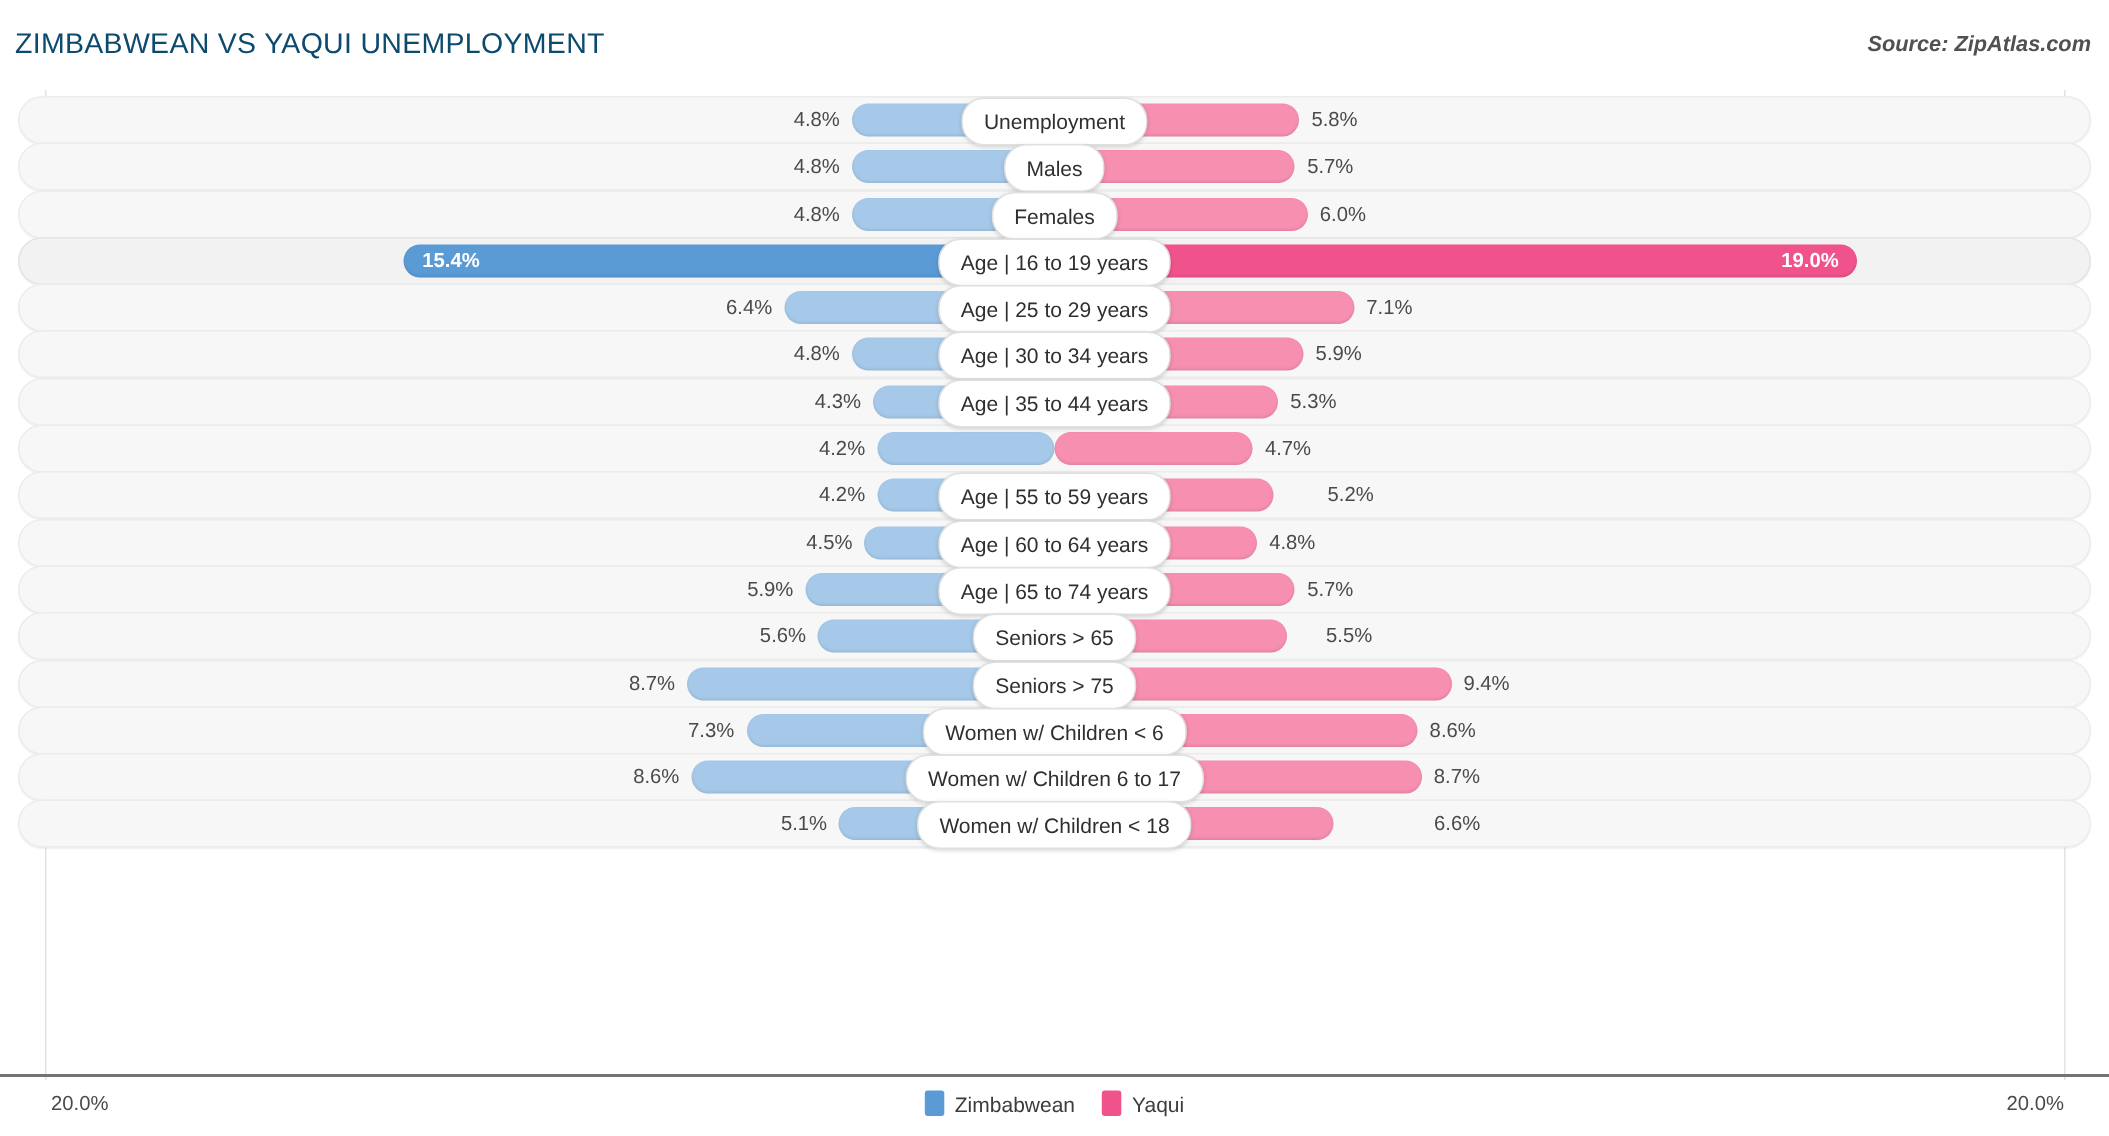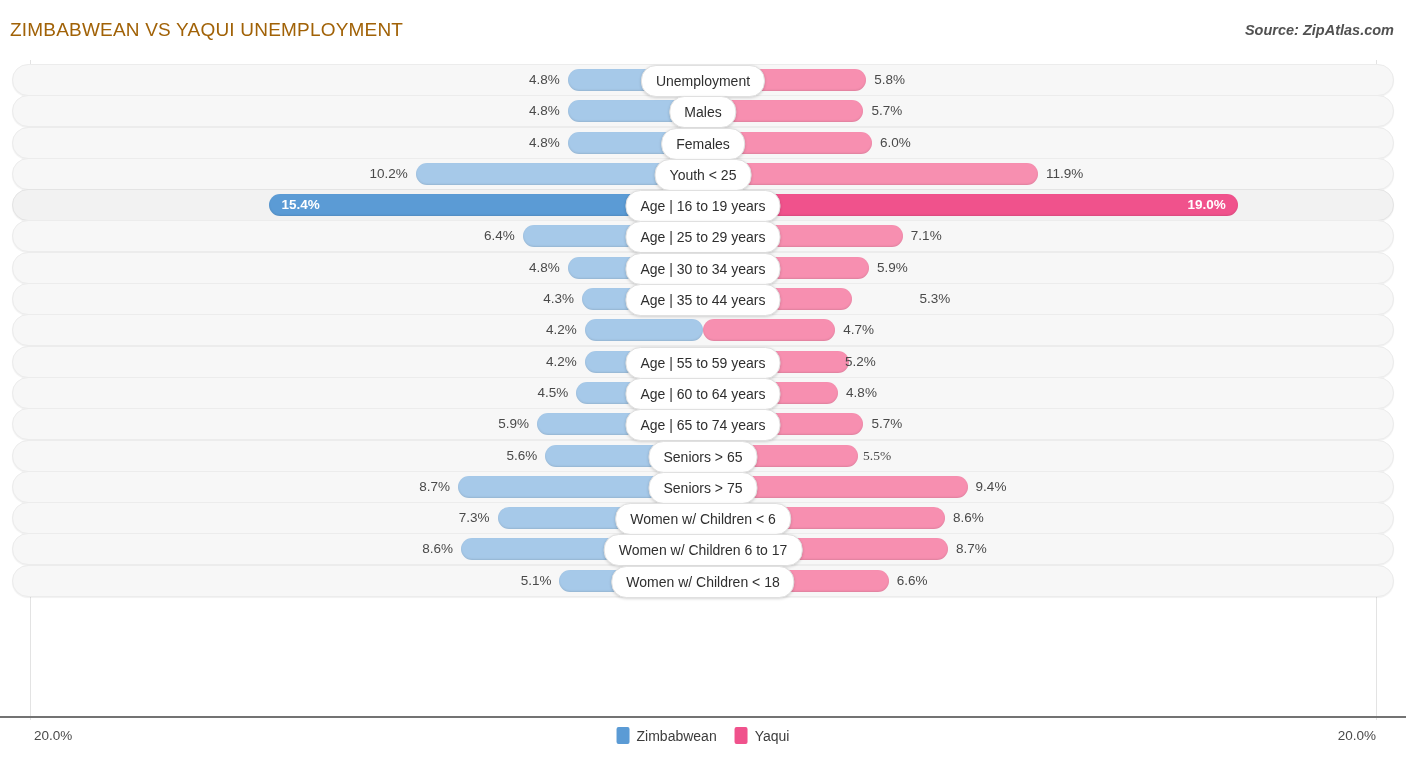--- a/index.html
+++ b/index.html
@@ -24,21 +24,21 @@
     width: 1406px;
     height: 60px;
   }
   .chart-title {
     position: absolute;
     left: 10px;
     top: 19px;
     font-size: 19px;
     font-weight: 400;
     letter-spacing: 0.2px;
-    color: #a16207;
+    color: #0c4a6e;
     white-space: nowrap;
   }
   .source-note {
     position: absolute;
     right: 12px;
     top: 22px;
     font-size: 14.5px;
     font-style: italic;
     font-weight: bold;
     color: #515151;
@@ -224,28 +224,20 @@
         <div class="pill">Males</div>
       </div>
       <div class="row">
         <div class="track"></div>
         <div class="bar left" style="left: 567.88px; width: 135.12px;"></div>
         <div class="bar right" style="left: 703px; width: 168.9px;"></div>
         <div class="val left" style="left: 469.88px; width: 90px;">4.8%</div>
         <div class="val right" style="left: 879.9px; width: 90px;">6.0%</div>
         <div class="pill">Females</div>
       </div>
-      <div class="row">
-        <div class="track"></div>
-        <div class="bar left" style="left: 415.87px; width: 287.13px;"></div>
-        <div class="bar right" style="left: 703px; width: 334.985px;"></div>
-        <div class="val left" style="left: 317.87px; width: 90px;">10.2%</div>
-        <div class="val right" style="left: 1045.98px; width: 90px;">11.9%</div>
-        <div class="pill">Youth &lt; 25</div>
-      </div>
       <div class="row highlight">
         <div class="track"></div>
         <div class="bar left" style="left: 269.49px; width: 433.51px;"></div>
         <div class="bar right" style="left: 703px; width: 534.85px;"></div>
         <div class="val left" style="left: 281.49px; width: 90px; text-align: left; z-index: 6;">15.4%</div>
         <div class="val right" style="left: 1135.85px; width: 90px; text-align: right; z-index: 6;">19.0%</div>
         <div class="pill">Age | 16 to 19 years</div>
       </div>
       <div class="row">
         <div class="track"></div>
@@ -261,36 +253,36 @@
         <div class="bar right" style="left: 703px; width: 166.085px;"></div>
         <div class="val left" style="left: 469.88px; width: 90px;">4.8%</div>
         <div class="val right" style="left: 877.085px; width: 90px;">5.9%</div>
         <div class="pill">Age | 30 to 34 years</div>
       </div>
       <div class="row">
         <div class="track"></div>
         <div class="bar left" style="left: 581.955px; width: 121.045px;"></div>
         <div class="bar right" style="left: 703px; width: 149.195px;"></div>
         <div class="val left" style="left: 483.955px; width: 90px;">4.3%</div>
-        <div class="val right" style="left: 860.195px; width: 90px; text-align: right;">5.3%</div>
+        <div class="val right" style="left: 860.195px; width: 90px;">5.3%</div>
         <div class="pill">Age | 35 to 44 years</div>
       </div>
       <div class="row">
         <div class="track"></div>
         <div class="bar left" style="left: 584.77px; width: 118.23px;"></div>
         <div class="bar right" style="left: 703px; width: 132.305px;"></div>
         <div class="val left" style="left: 486.77px; width: 90px;">4.2%</div>
         <div class="val right" style="left: 843.305px; width: 90px;">4.7%</div>
       </div>
       <div class="row">
         <div class="track"></div>
         <div class="bar left" style="left: 584.77px; width: 118.23px;"></div>
         <div class="bar right" style="left: 703px; width: 146.38px;"></div>
         <div class="val left" style="left: 486.77px; width: 90px;">4.2%</div>
-        <div class="val right" style="left: 845px; width: 90px;">5.2%</div>
+        <div class="val right" style="left: 885px; width: 90px;">5.2%</div>
         <div class="pill">Age | 55 to 59 years</div>
       </div>
       <div class="row">
         <div class="track"></div>
         <div class="bar left" style="left: 576.325px; width: 126.675px;"></div>
         <div class="bar right" style="left: 703px; width: 135.12px;"></div>
         <div class="val left" style="left: 478.325px; width: 90px;">4.5%</div>
         <div class="val right" style="left: 846.12px; width: 90px;">4.8%</div>
         <div class="pill">Age | 60 to 64 years</div>
       </div>
@@ -300,21 +292,21 @@
         <div class="bar right" style="left: 703px; width: 160.455px;"></div>
         <div class="val left" style="left: 438.915px; width: 90px;">5.9%</div>
         <div class="val right" style="left: 871.455px; width: 90px;">5.7%</div>
         <div class="pill">Age | 65 to 74 years</div>
       </div>
       <div class="row">
         <div class="track"></div>
         <div class="bar left" style="left: 545.36px; width: 157.64px;"></div>
         <div class="bar right" style="left: 703px; width: 154.825px;"></div>
         <div class="val left" style="left: 447.36px; width: 90px;">5.6%</div>
-        <div class="val right" style="left: 863px; width: 90px; font-family: Liberation Serif, serif;">5.5%</div>
+        <div class="val right" style="left: 884px; width: 90px;">5.5%</div>
         <div class="pill">Seniors &gt; 65</div>
       </div>
       <div class="row">
         <div class="track"></div>
         <div class="bar left" style="left: 458.095px; width: 244.905px;"></div>
         <div class="bar right" style="left: 703px; width: 264.61px;"></div>
         <div class="val left" style="left: 360.095px; width: 90px;">8.7%</div>
         <div class="val right" style="left: 975.61px; width: 90px;">9.4%</div>
         <div class="pill">Seniors &gt; 75</div>
       </div>
@@ -332,21 +324,21 @@
         <div class="bar right" style="left: 703px; width: 244.905px;"></div>
         <div class="val left" style="left: 362.91px; width: 90px;">8.6%</div>
         <div class="val right" style="left: 955.905px; width: 90px;">8.7%</div>
         <div class="pill">Women w/ Children 6 to 17</div>
       </div>
       <div class="row">
         <div class="track"></div>
         <div class="bar left" style="left: 559.435px; width: 143.565px;"></div>
         <div class="bar right" style="left: 703px; width: 185.79px;"></div>
         <div class="val left" style="left: 461.435px; width: 90px;">5.1%</div>
-        <div class="val right" style="left: 896.79px; width: 90px;">6.6%</div>
+        <div class="val right" style="left: 896.79px; width: 90px; text-align: right;">6.6%</div>
         <div class="pill">Women w/ Children &lt; 18</div>
       </div>
     </div>
 </div>
 
 <div class="footer">
   <div class="axis-label lt">20.0%</div>
   <div class="axis-label rt">20.0%</div>
   <div class="legend" id="legend-container">
       <div class="legend-item">

